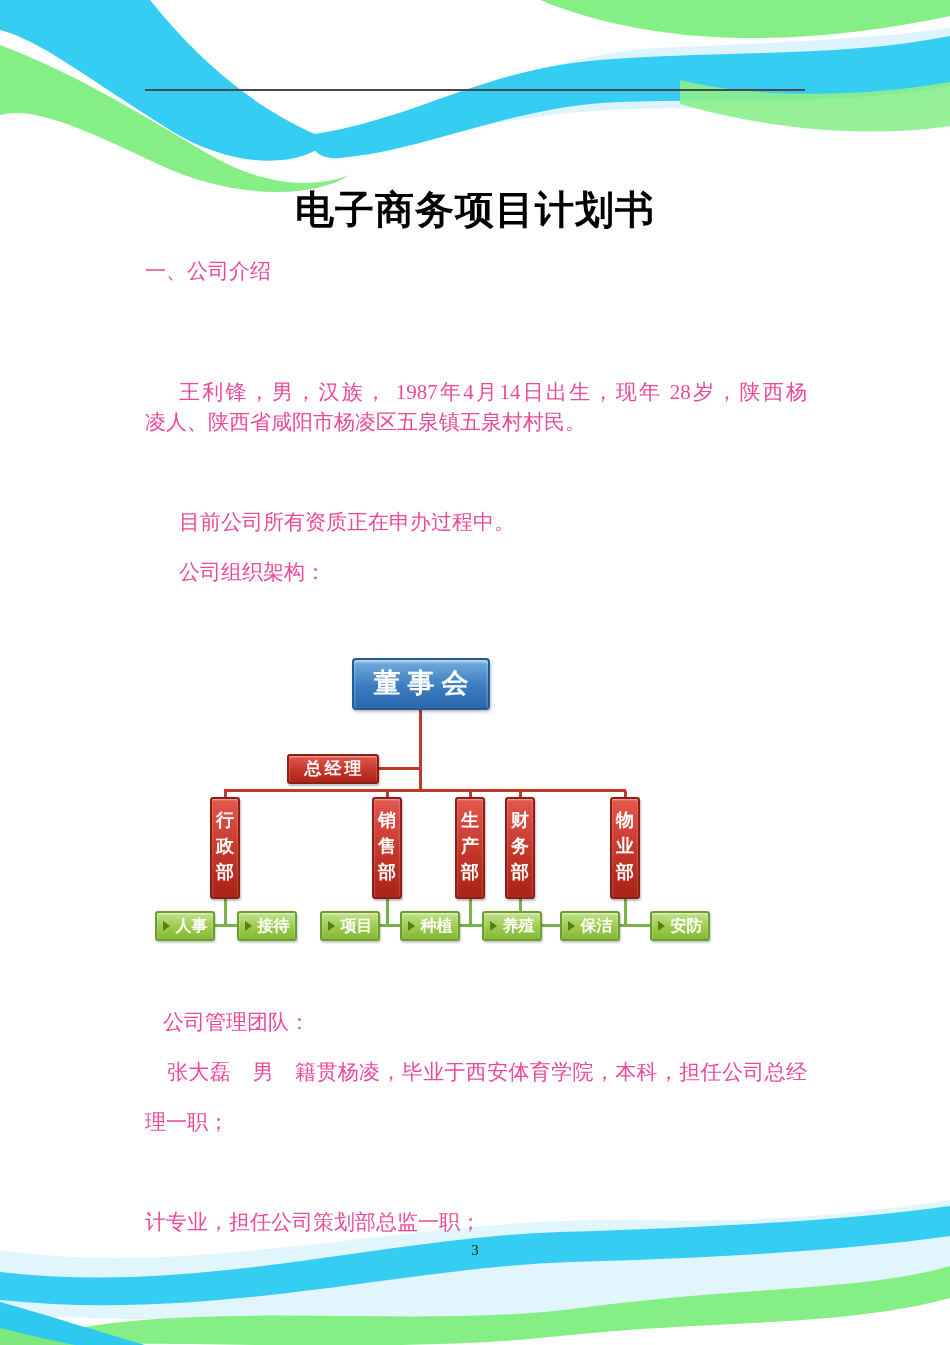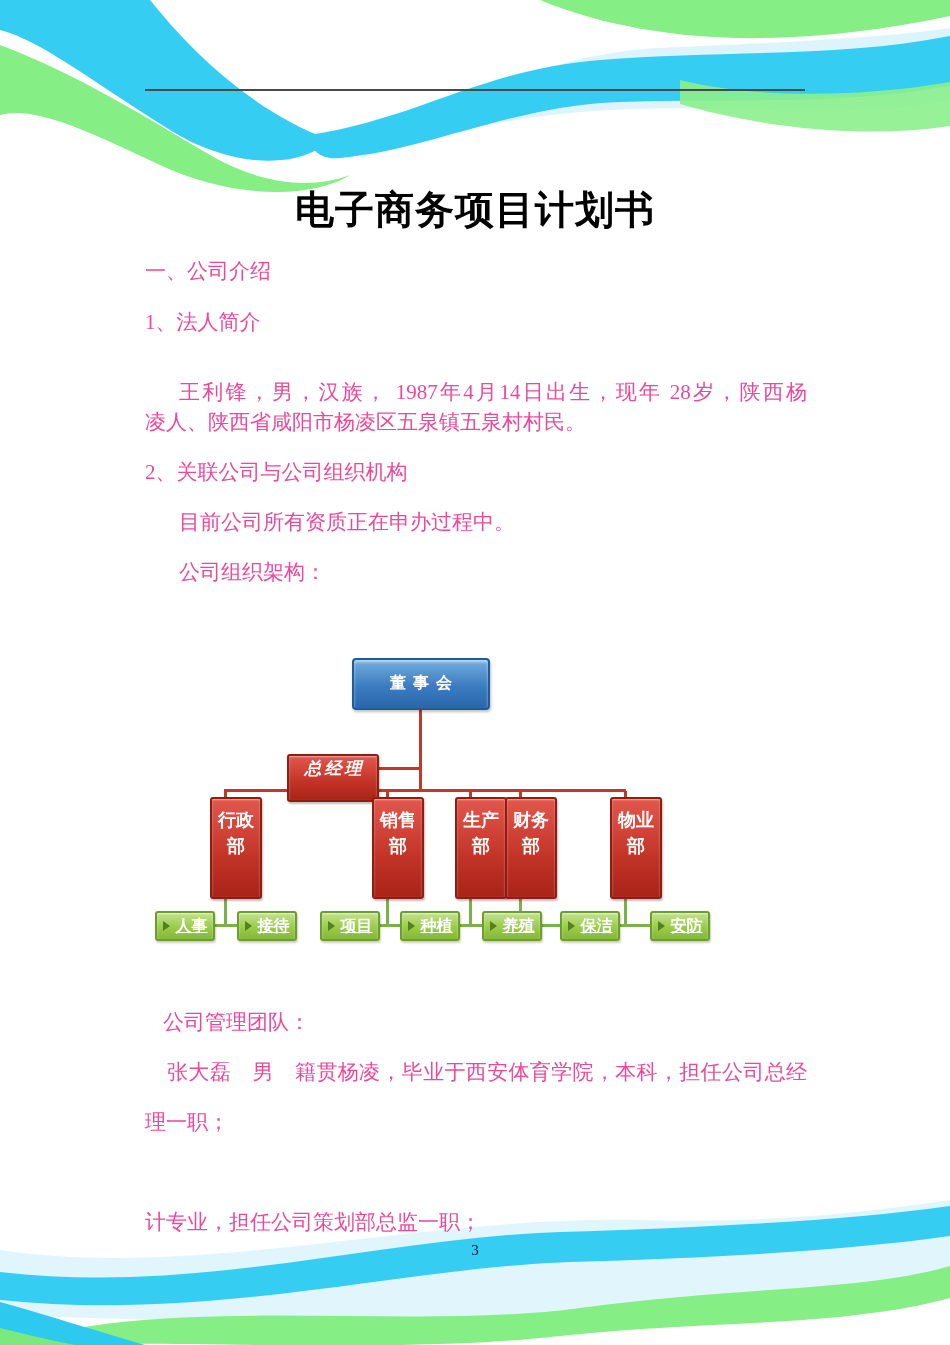--- a/index.html
+++ b/index.html
@@ -24,38 +24,38 @@
   .pagenum{position:absolute;top:1242px;left:0;width:950px;text-align:center;
            font-size:15px;color:#222;z-index:5;
            font-family:"Liberation Serif","DejaVu Serif",serif;}
 
   
   .chart-box{position:absolute;box-sizing:border-box;color:#fff;font-weight:bold;
              text-align:center;z-index:4;
              font-family:"Liberation Sans","DejaVu Sans",sans-serif;}
   .board{left:352px;top:658px;width:138px;height:52px;
          background:linear-gradient(180deg,#74aede 0%,#3b7cc0 55%,#2a66ab 100%);
-         border:2px solid #1f5c99;border-radius:4px;font-size:16px;line-height:46px;
+         border:2px solid #1f5c99;border-radius:4px;font-size:27px;line-height:46px;
          letter-spacing:7px;text-indent:7px;
          box-shadow:inset 0 2px 3px rgba(255,255,255,.55),1px 2px 3px rgba(0,0,0,.25);}
-  .gm{left:287px;top:754px;width:92px;height:48px;
+  .gm{left:287px;top:754px;width:92px;height:30px;
       background:linear-gradient(180deg,#e2574d 0%,#c23327 60%,#a92317 100%);
       border:2px solid #8e1d14;border-radius:3px;font-size:17px;line-height:25px;
       letter-spacing:3px;text-indent:3px;
-      box-shadow:inset 0 1px 2px rgba(255,255,255,.5),1px 2px 2px rgba(0,0,0,.25);font-style:italic;}
-  .dept{top:797px;width:52px;height:102px;
+      box-shadow:inset 0 1px 2px rgba(255,255,255,.5),1px 2px 2px rgba(0,0,0,.25);}
+  .dept{top:797px;width:30px;height:102px;
         background:linear-gradient(180deg,#e2574d 0%,#c23327 60%,#a92317 100%);
         border:2px solid #8e1d14;border-radius:3px;font-size:18px;line-height:26px;
         padding-top:8px;word-break:break-all;
         box-shadow:inset 0 1px 2px rgba(255,255,255,.5),1px 2px 2px rgba(0,0,0,.25);}
   .sect{top:911px;width:60px;height:30px;
         background:linear-gradient(180deg,#c2e28d 0%,#9bcb4c 55%,#85b836 100%);
         border:2px solid #6b9e2b;border-radius:3px;font-size:16px;
         display:flex;align-items:center;justify-content:center;gap:6px;
-        box-shadow:inset 0 1px 2px rgba(255,255,255,.55),1px 2px 2px rgba(0,0,0,.2);text-decoration:underline;}
+        box-shadow:inset 0 1px 2px rgba(255,255,255,.55),1px 2px 2px rgba(0,0,0,.2);}
   .arrow{width:0;height:0;border-left:7px solid #567f1f;
          border-top:5px solid transparent;border-bottom:5px solid transparent;flex:none;}
   .rline{position:absolute;background:#bf3a2b;z-index:2;}
   .gline{position:absolute;background:#79b24a;z-index:2;}
 </style>
 </head>
 <body>
 
 <div class="page">
 
@@ -74,24 +74,22 @@
     <path fill="#85ee85" d="M0,165 C180,112 400,152 580,128 C740,106 860,112 950,86 L950,118 C840,148 700,140 560,156 C400,174 180,160 70,165 Z"></path>
     <path fill="#2ec9ee" d="M0,122 C50,136 100,152 145,165 L0,165 Z"></path>
     <path fill="#7de87d" d="M0,148 C28,155 55,161 75,165 L0,165 Z"></path>
   </svg>
 
   <div class="rule"></div>
 
   <div class="doc-title">电子商务项目计划书</div>
 
   <div class="line" style="top:256px">一、公司介绍</div>
-  <div class="line" style="top:307px">1、法人简介</div>
   <div class="line jl" style="top:377px;text-indent:34px">王利锋，男，汉族， 1987年4月14日出生，现年 28岁，陕西杨</div>
   <div class="line" style="top:407px">凌人、陕西省咸阳市杨凌区五泉镇五泉村村民。</div>
-  <div class="line" style="top:457px">2、关联公司与公司组织机构</div>
   <div class="line" style="top:507px;text-indent:34px">目前公司所有资质正在申办过程中。</div>
   <div class="line" style="top:1007px;text-indent:18px">公司管理团队：</div>
   <div class="line" style="top:557px;text-indent:34px">公司组织架构：</div>
   <div class="line jl" style="top:1057px;text-indent:22px">张大磊　男　籍贯杨凌，毕业于西安体育学院，本科，担任公司总经</div>
   <div class="line" style="top:1107px">理一职；</div>
   <div class="line" style="top:1207px">计专业，担任公司策划部总监一职；</div>
 
   <div>
 
     <div class="rline" style="left:419px;top:710px;width:3px;height:82px"></div>

